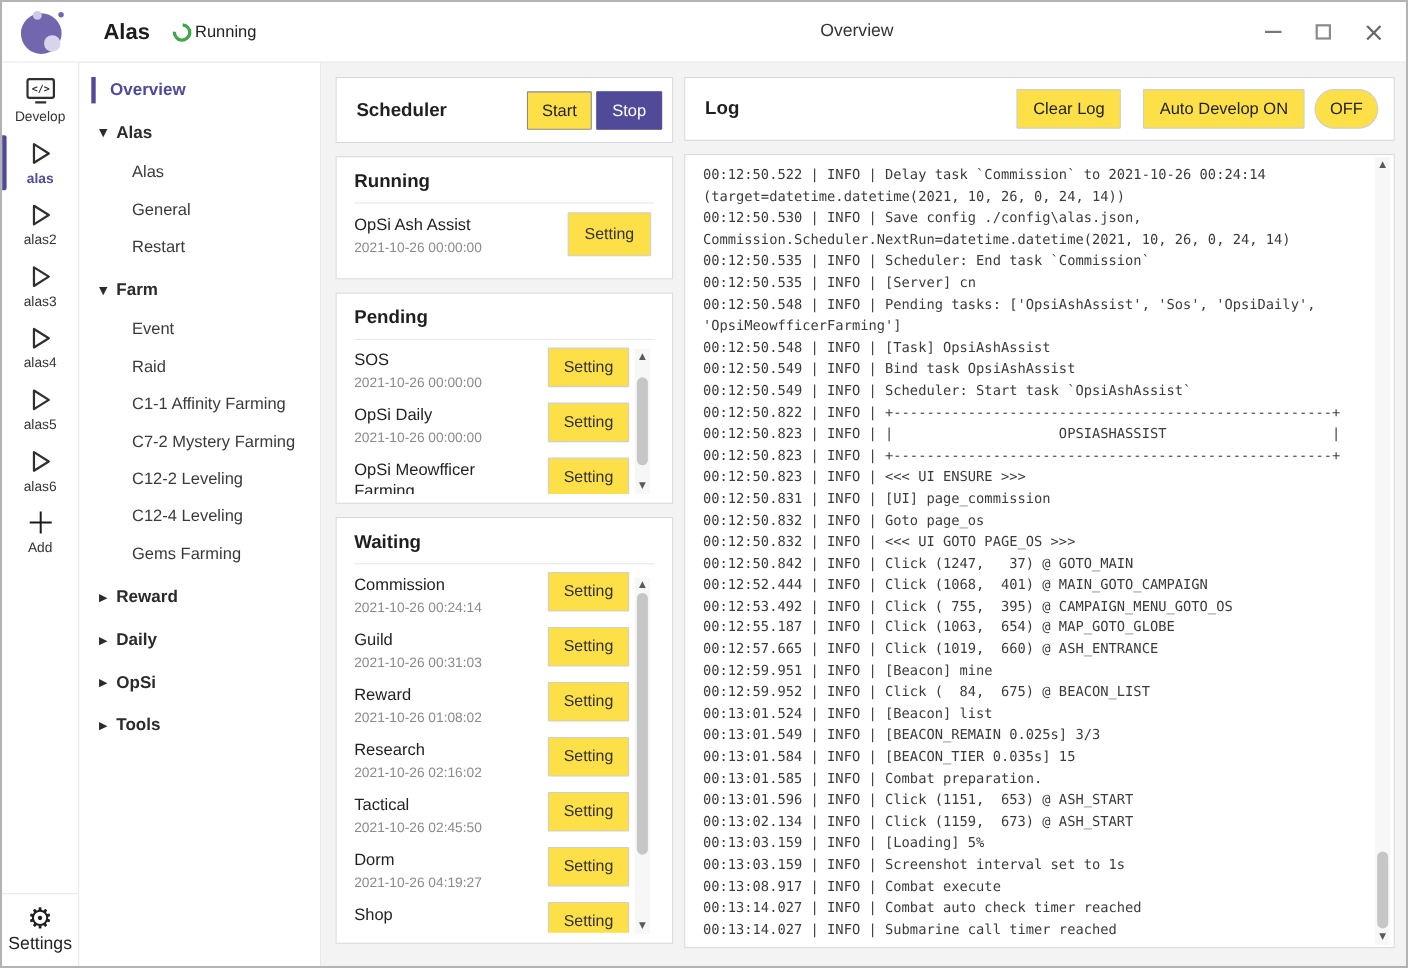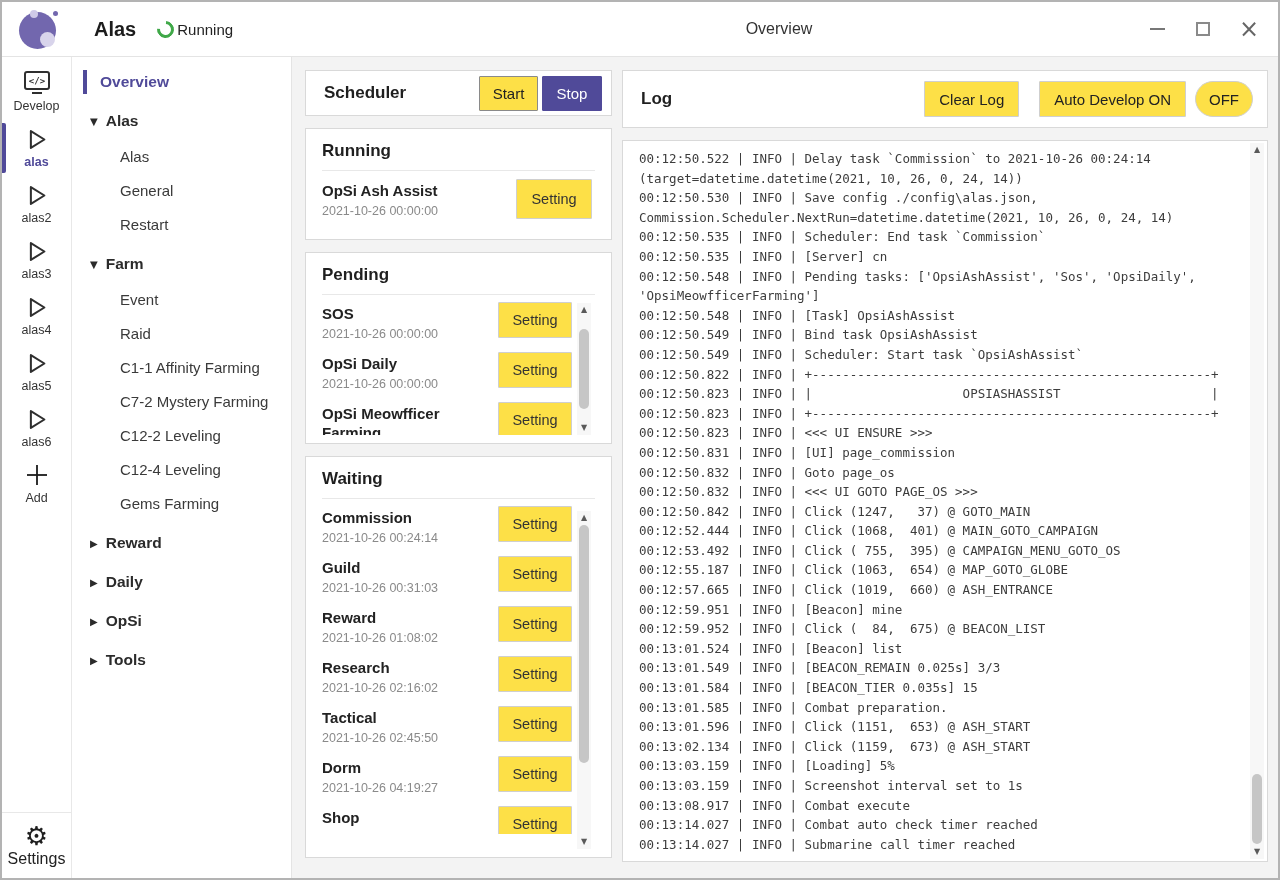--- a/index.html
+++ b/index.html
@@ -45,37 +45,37 @@
   .nav-item.child { padding-left:40px; font-weight:400; color:#3a3a3a; }
   .nav-arrow { font-family:"DejaVu Sans",sans-serif; font-size:10px; color:#2b2b2b; display:inline-block; margin-right:8px; vertical-align:1px; }
 
   
   .content { flex:1; display:flex; min-width:0; background:#f3f3f3; }
   .middle { width:330px; flex:none; padding:13px 10px 20px 13px; display:flex; flex-direction:column; }
   .card { background:#fff; border:1px solid #d9d9d9; }
   .card-title { font-size:17px; font-weight:600; color:#1f1f1f; }
   .card-divider { border-top:1px solid #e8e8e8; margin-top:9px; }
 
-  .card-scheduler { height:46px; flex:none; display:flex; align-items:center; padding:0 9px 0 18px; margin-bottom:12px; }
+  .card-scheduler { height:60px; flex:none; display:flex; align-items:center; padding:0 9px 0 18px; margin-bottom:12px; }
   .card-scheduler .card-title { flex:1; }
   .btn { display:inline-flex; align-items:center; justify-content:center; background:#fde047; border:1px solid #cfcfcf; font-size:15px; color:#222; font-family:inherit; cursor:pointer; border-radius:1px; }
   .btn-start { width:59px; height:35px; border-color:#8a8a8a; margin-right:4px; }
   .btn-stop { width:60px; height:35px; background:#504a99; border-color:#504a99; color:#fff; }
 
   .card-running { height:112px; flex:none; margin-bottom:12px; padding:0 16px; }
   .card-pending { height:192px; flex:none; margin-bottom:12px; padding:0 16px; position:relative; overflow:hidden; }
   .card-waiting { flex:1; min-height:0; padding:0 16px; position:relative; overflow:hidden; }
   .card-running .card-title, .card-pending .card-title, .card-waiting .card-title { padding-top:12px; }
 
   .task-list { overflow:hidden; position:relative; margin-top:3px; }
   .card-pending .task-list { height:137px; }
   .card-waiting .task-list { height:332px; }
   .task-row { height:50px; position:relative; padding-top:6px; padding-right:100px; }
   .task-row.single { height:56px; padding-top:10px; }
-  .task-name { font-size:15px; font-weight:700; color:#222; line-height:19px; max-width:168px; }
+  .task-name { font-size:15px; font-weight:400; color:#222; line-height:19px; max-width:168px; }
   .task-time { font-size:12.5px; color:#8a8a8a; margin-top:4px; white-space:nowrap; }
   .btn-setting { position:absolute; right:23px; top:4px; width:74px; height:36px; font-size:14.5px; color:#333; }
   .task-row.single .btn-setting { right:3px; top:8px; width:76px; height:40px; }
 
   
   .vscroll { position:absolute; width:14px; background:#f7f7f7; display:flex; flex-direction:column; }
   .vscroll .arr { height:14px; flex:none; text-align:center; font-family:"DejaVu Sans",sans-serif; font-size:8px; line-height:14px; color:#5a5a5a; cursor:default; }
   .vscroll .track { flex:1; position:relative; }
   .vscroll .thumb { position:absolute; left:2px; width:10px; background:#c6c6c6; border-radius:5px; }
   .scroll-pending { right:20px; top:50px; bottom:8px; }

